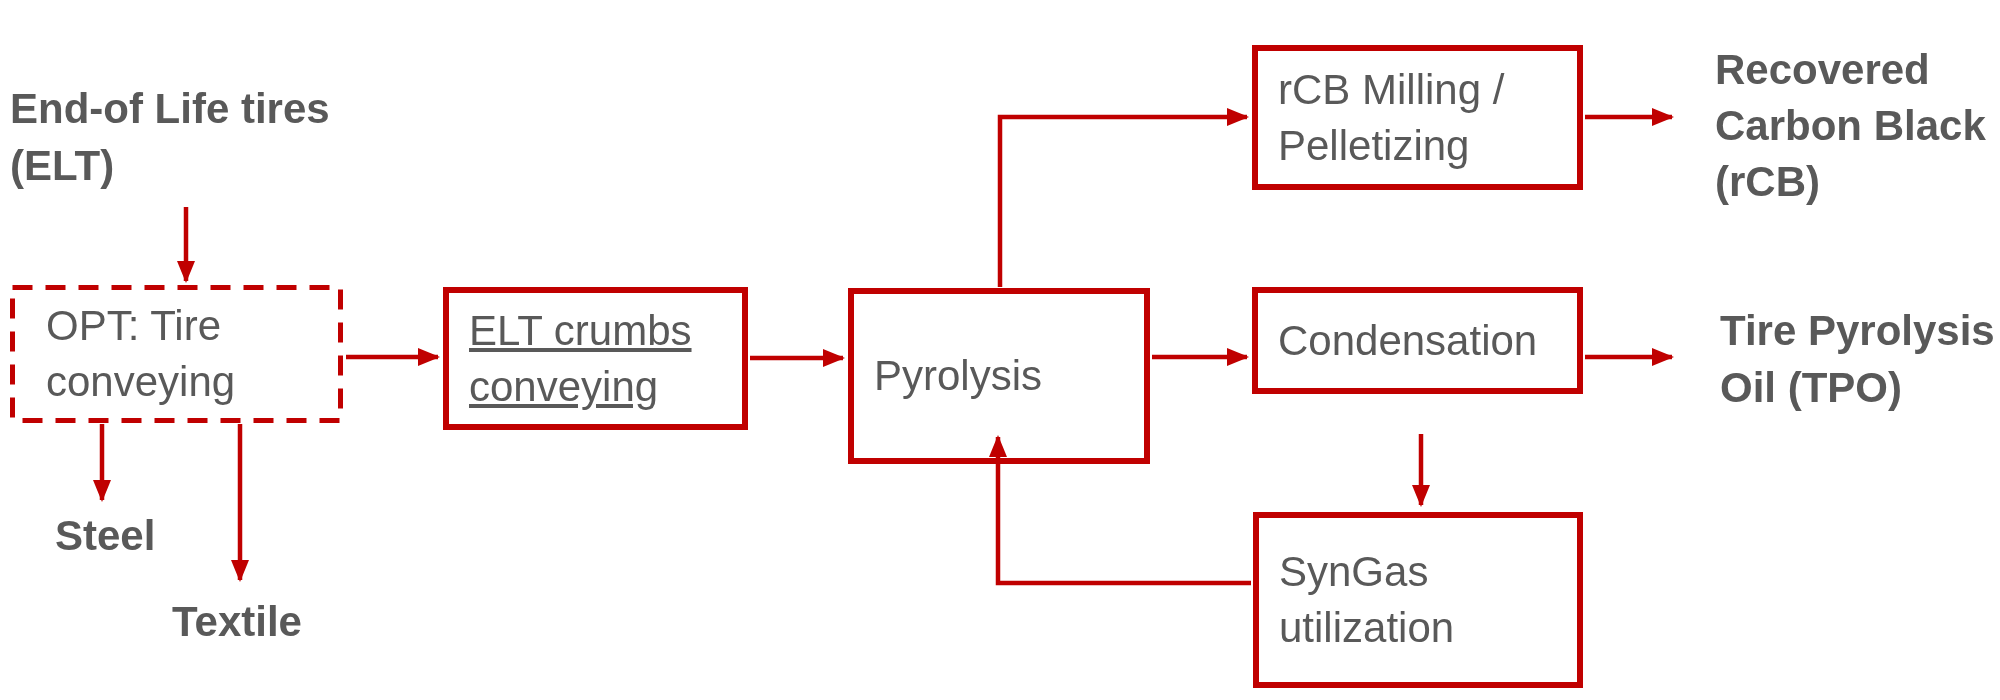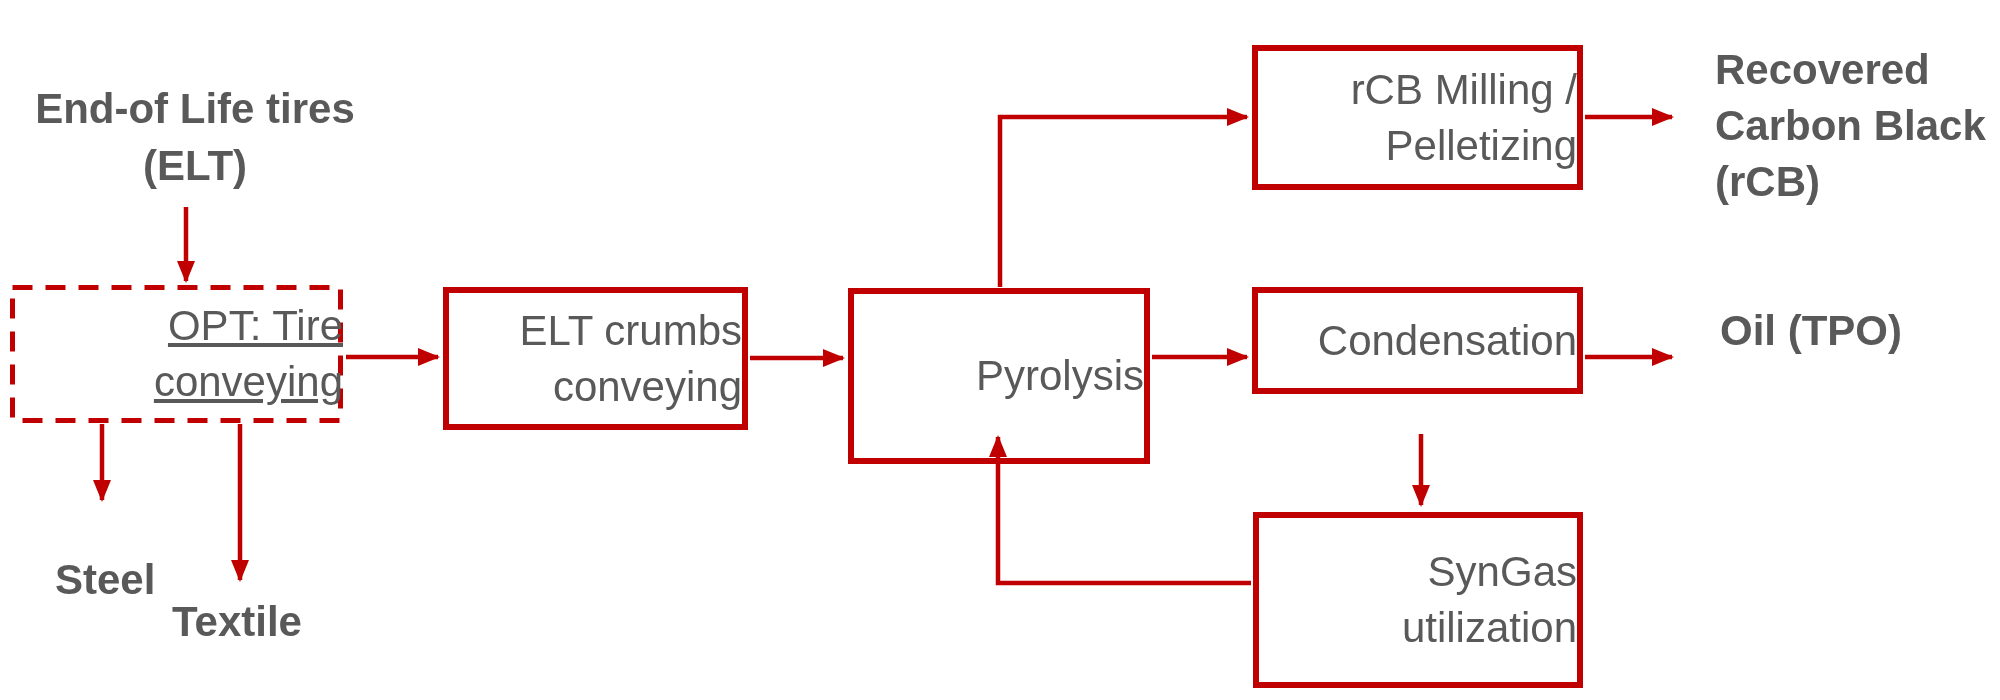--- a/index.html
+++ b/index.html
@@ -9,30 +9,31 @@
     background:var(--bg);
     font-family:"Liberation Sans", "DejaVu Sans", sans-serif;
   }
   .layer { position:absolute; left:0; top:0; width:2000px; height:700px; }
   svg.layer { pointer-events:none; }
   .edge { stroke:var(--accent); stroke-width:4.5; fill:none; }
   .dashed-rect { stroke:var(--accent); stroke-width:5; fill:none; stroke-dasharray:20 13; }
   #ah path { fill:var(--accent); }
   .node {
     position:absolute; box-sizing:border-box;
-    display:flex; flex-direction:column; justify-content:center; align-items:flex-end;
+    display:flex; flex-direction:column; justify-content:center; align-items:flex-start;
     text-align:center; color:var(--ink); font-size:42px; line-height:56px;
     white-space:nowrap;
+    padding-left:20px;
   }
   .node.solid { border:6px solid var(--accent); }
   .label {
     position:absolute; color:var(--ink); font-weight:bold;
     font-size:42px; line-height:57px; white-space:nowrap;
   }
-  .label.center { text-align:center; }
+  .label.center { }
 </style>
 </head>
 <body>
 
 <svg class="layer" viewBox="0 0 2000 700">
   <defs>
     <marker id="ah" markerUnits="userSpaceOnUse" markerWidth="26" markerHeight="22" refX="20" refY="9" orient="auto">
       <path d="M0,0 L22,9 L0,18 Z"></path>
     </marker>
   </defs>
@@ -47,26 +48,26 @@
   <polyline class="edge" points="1000,287 1000,117 1247,117" marker-end="url(#ah)"></polyline>
   <line class="edge" x1="1585" y1="117" x2="1672" y2="117" marker-end="url(#ah)"></line>
   <line class="edge" x1="1152" y1="357" x2="1247" y2="357" marker-end="url(#ah)"></line>
   <line class="edge" x1="1585" y1="357" x2="1672" y2="357" marker-end="url(#ah)"></line>
   <line class="edge" x1="1421" y1="434" x2="1421" y2="505" marker-end="url(#ah)"></line>
   <polyline class="edge" points="1251,583 998,583 998,437" marker-end="url(#ah)"></polyline>
 </svg>
 
 <div class="layer">
 
-  <div class="node" style="left:10px; top:285px; width:333px; height:138px;text-decoration:underline;">
+  <div class="node" style="left:26px; top:285px; width:333px; height:138px;">
     <div>OPT: Tire</div>
     <div>conveying</div>
   </div>
 
-  <div class="node solid" style="left:443px; top:287px; width:305px; height:143px;">
+  <div class="node solid" style="left:443px; top:287px; width:305px; height:143px;text-decoration:underline;">
     <div>ELT crumbs</div>
     <div>conveying</div>
   </div>
 
   <div class="node solid" style="left:848px; top:288px; width:302px; height:176px;">
     <div>Pyrolysis</div>
   </div>
 
   <div class="node solid" style="left:1252px; top:45px; width:331px; height:145px;">
     <div>rCB Milling /</div>
@@ -80,27 +81,28 @@
   <div class="node solid" style="left:1253px; top:512px; width:330px; height:176px;">
     <div>SynGas</div>
     <div>utilization</div>
   </div>
 
   <div class="label center" style="left:10px; top:80px; width:370px;">
     <div>End-of Life tires</div>
     <div>(ELT)</div>
   </div>
 
-  <div class="label" style="left:55px; top:507px;margin-top:44px;">Steel</div>
+  <div class="label" style="left:55px; top:507px;">Steel</div>
 
   <div class="label" style="left:1715px; top:42px; line-height:56px;">
     <div>Recovered</div>
     <div>Carbon Black</div>
     <div>(rCB)</div>
   </div>
 
   <div class="label" style="left:172px; top:593px;">Textile</div>
 
   <div class="label" style="left:1720px; top:302px;">
+    <div>Tire Pyrolysis</div>
     <div>Oil (TPO)</div>
   </div>
 
 </div>
 
 </body></html>

